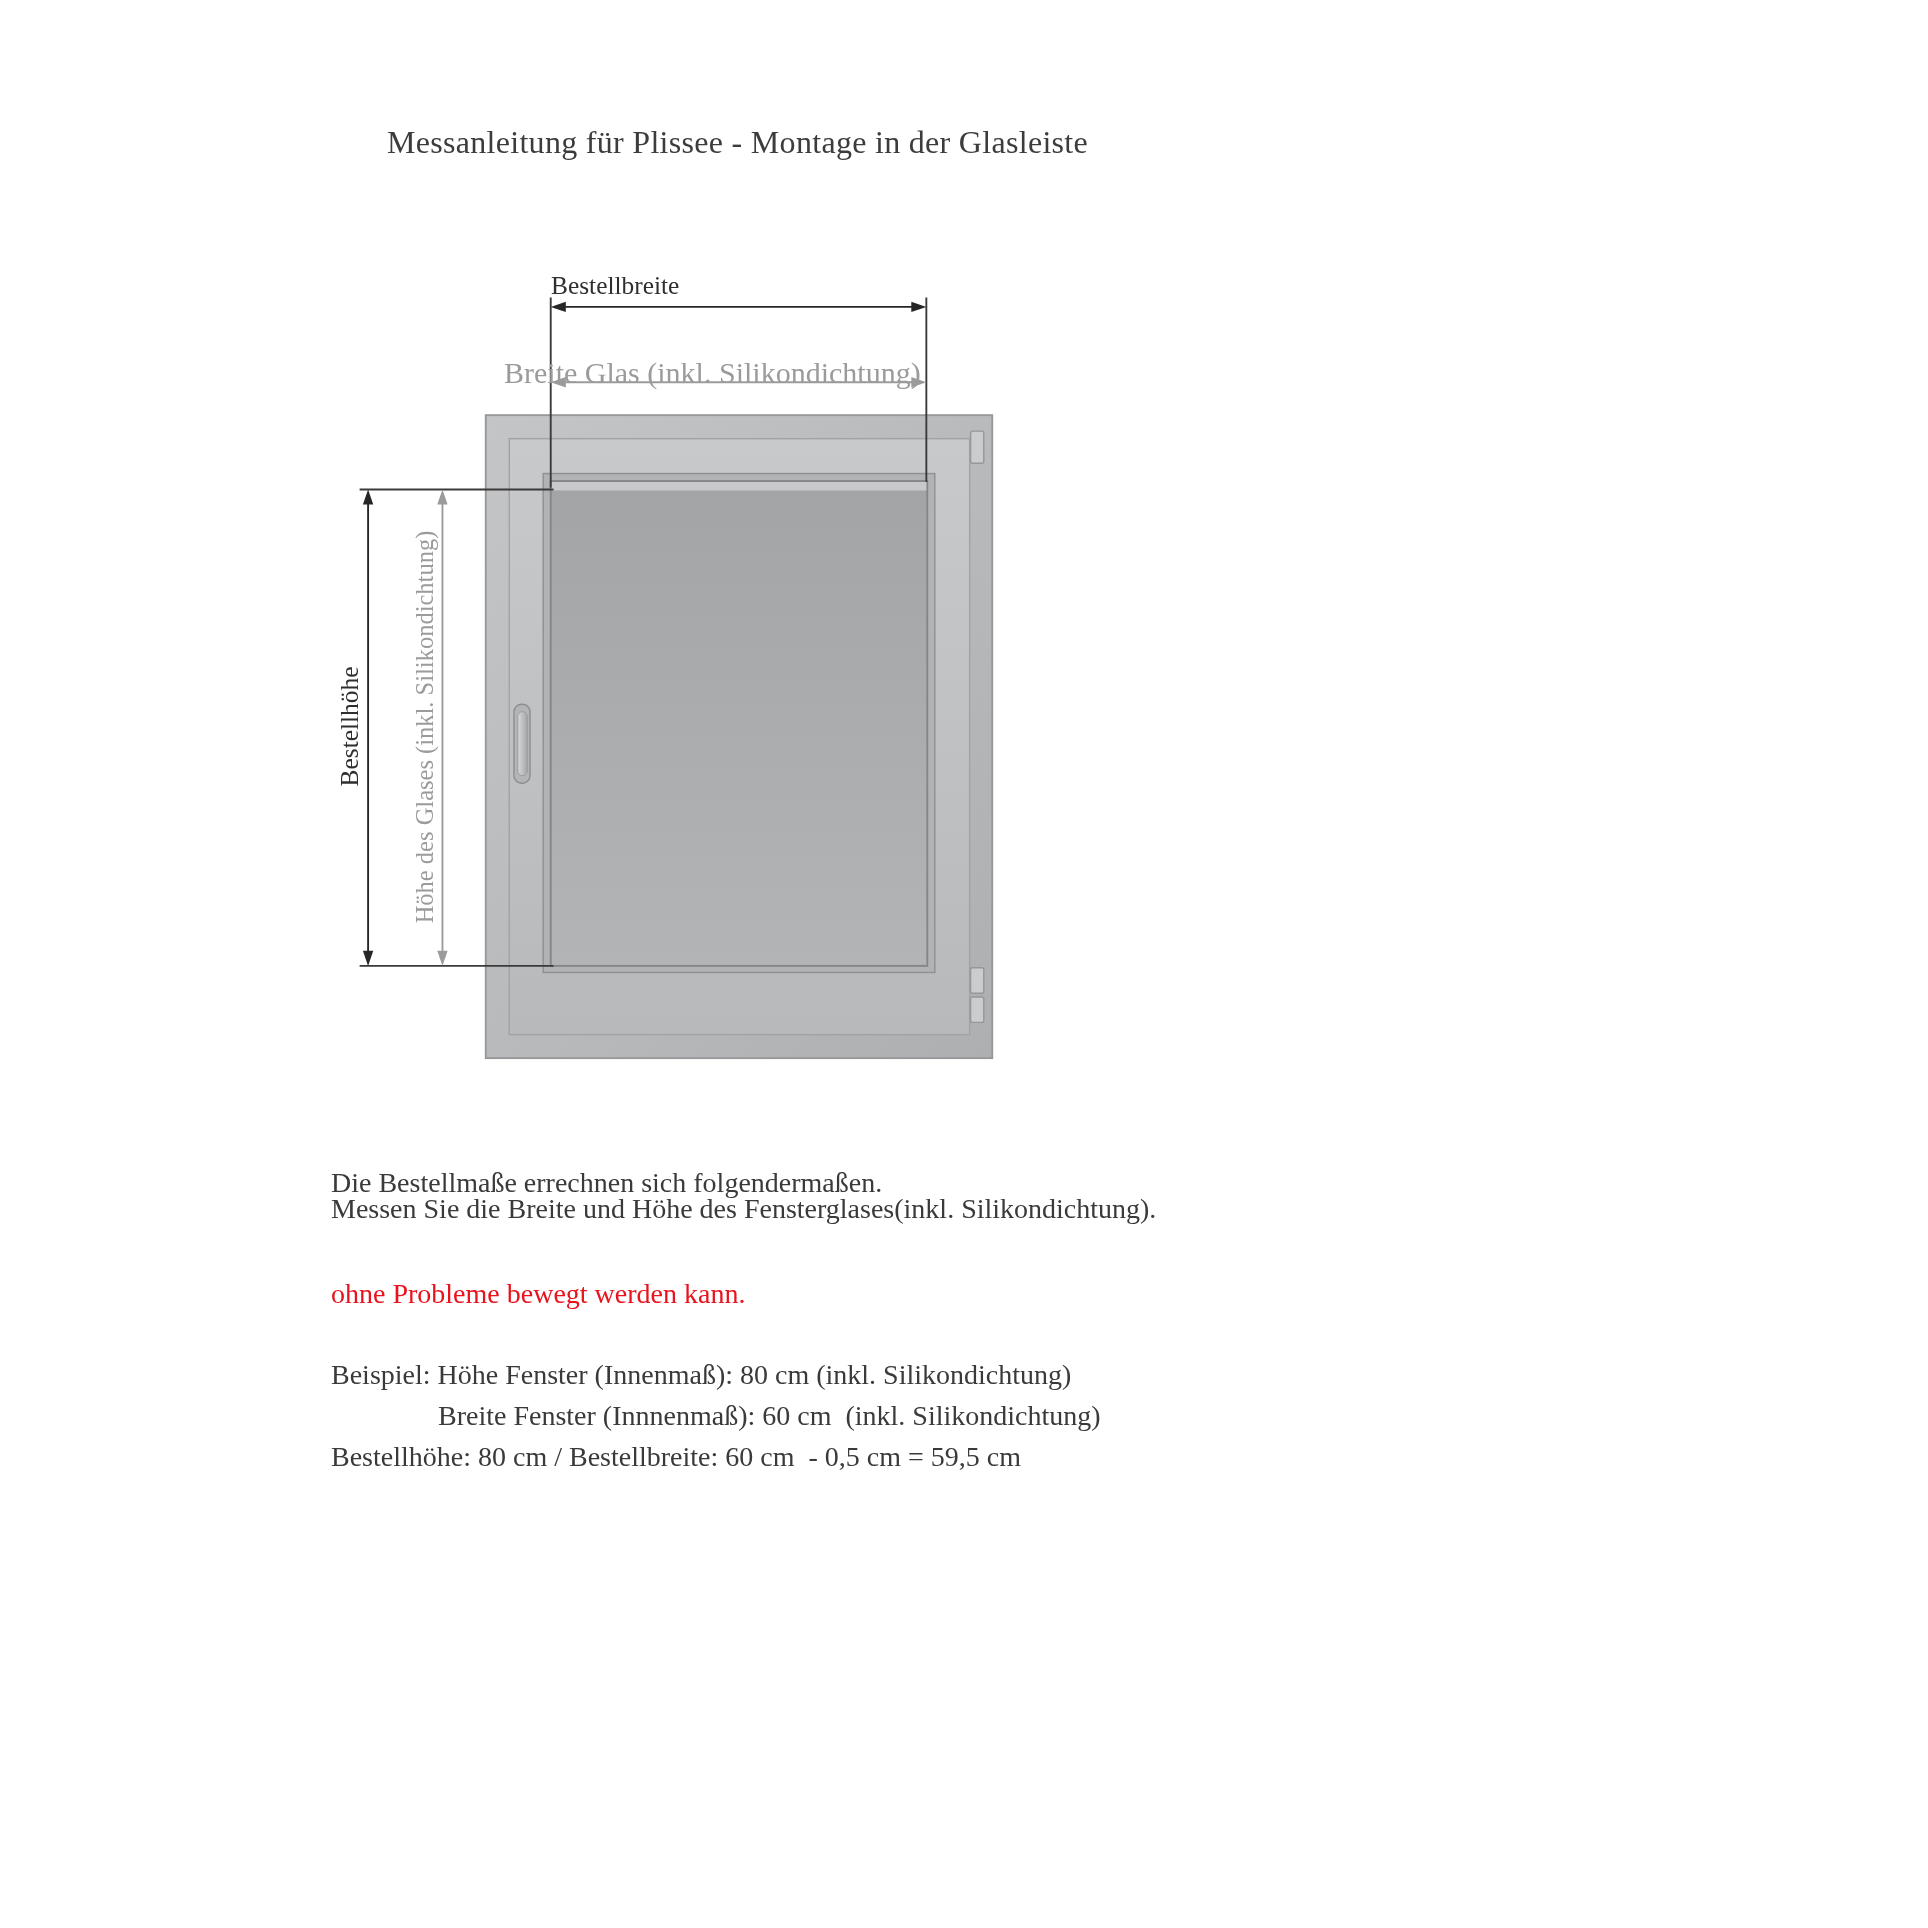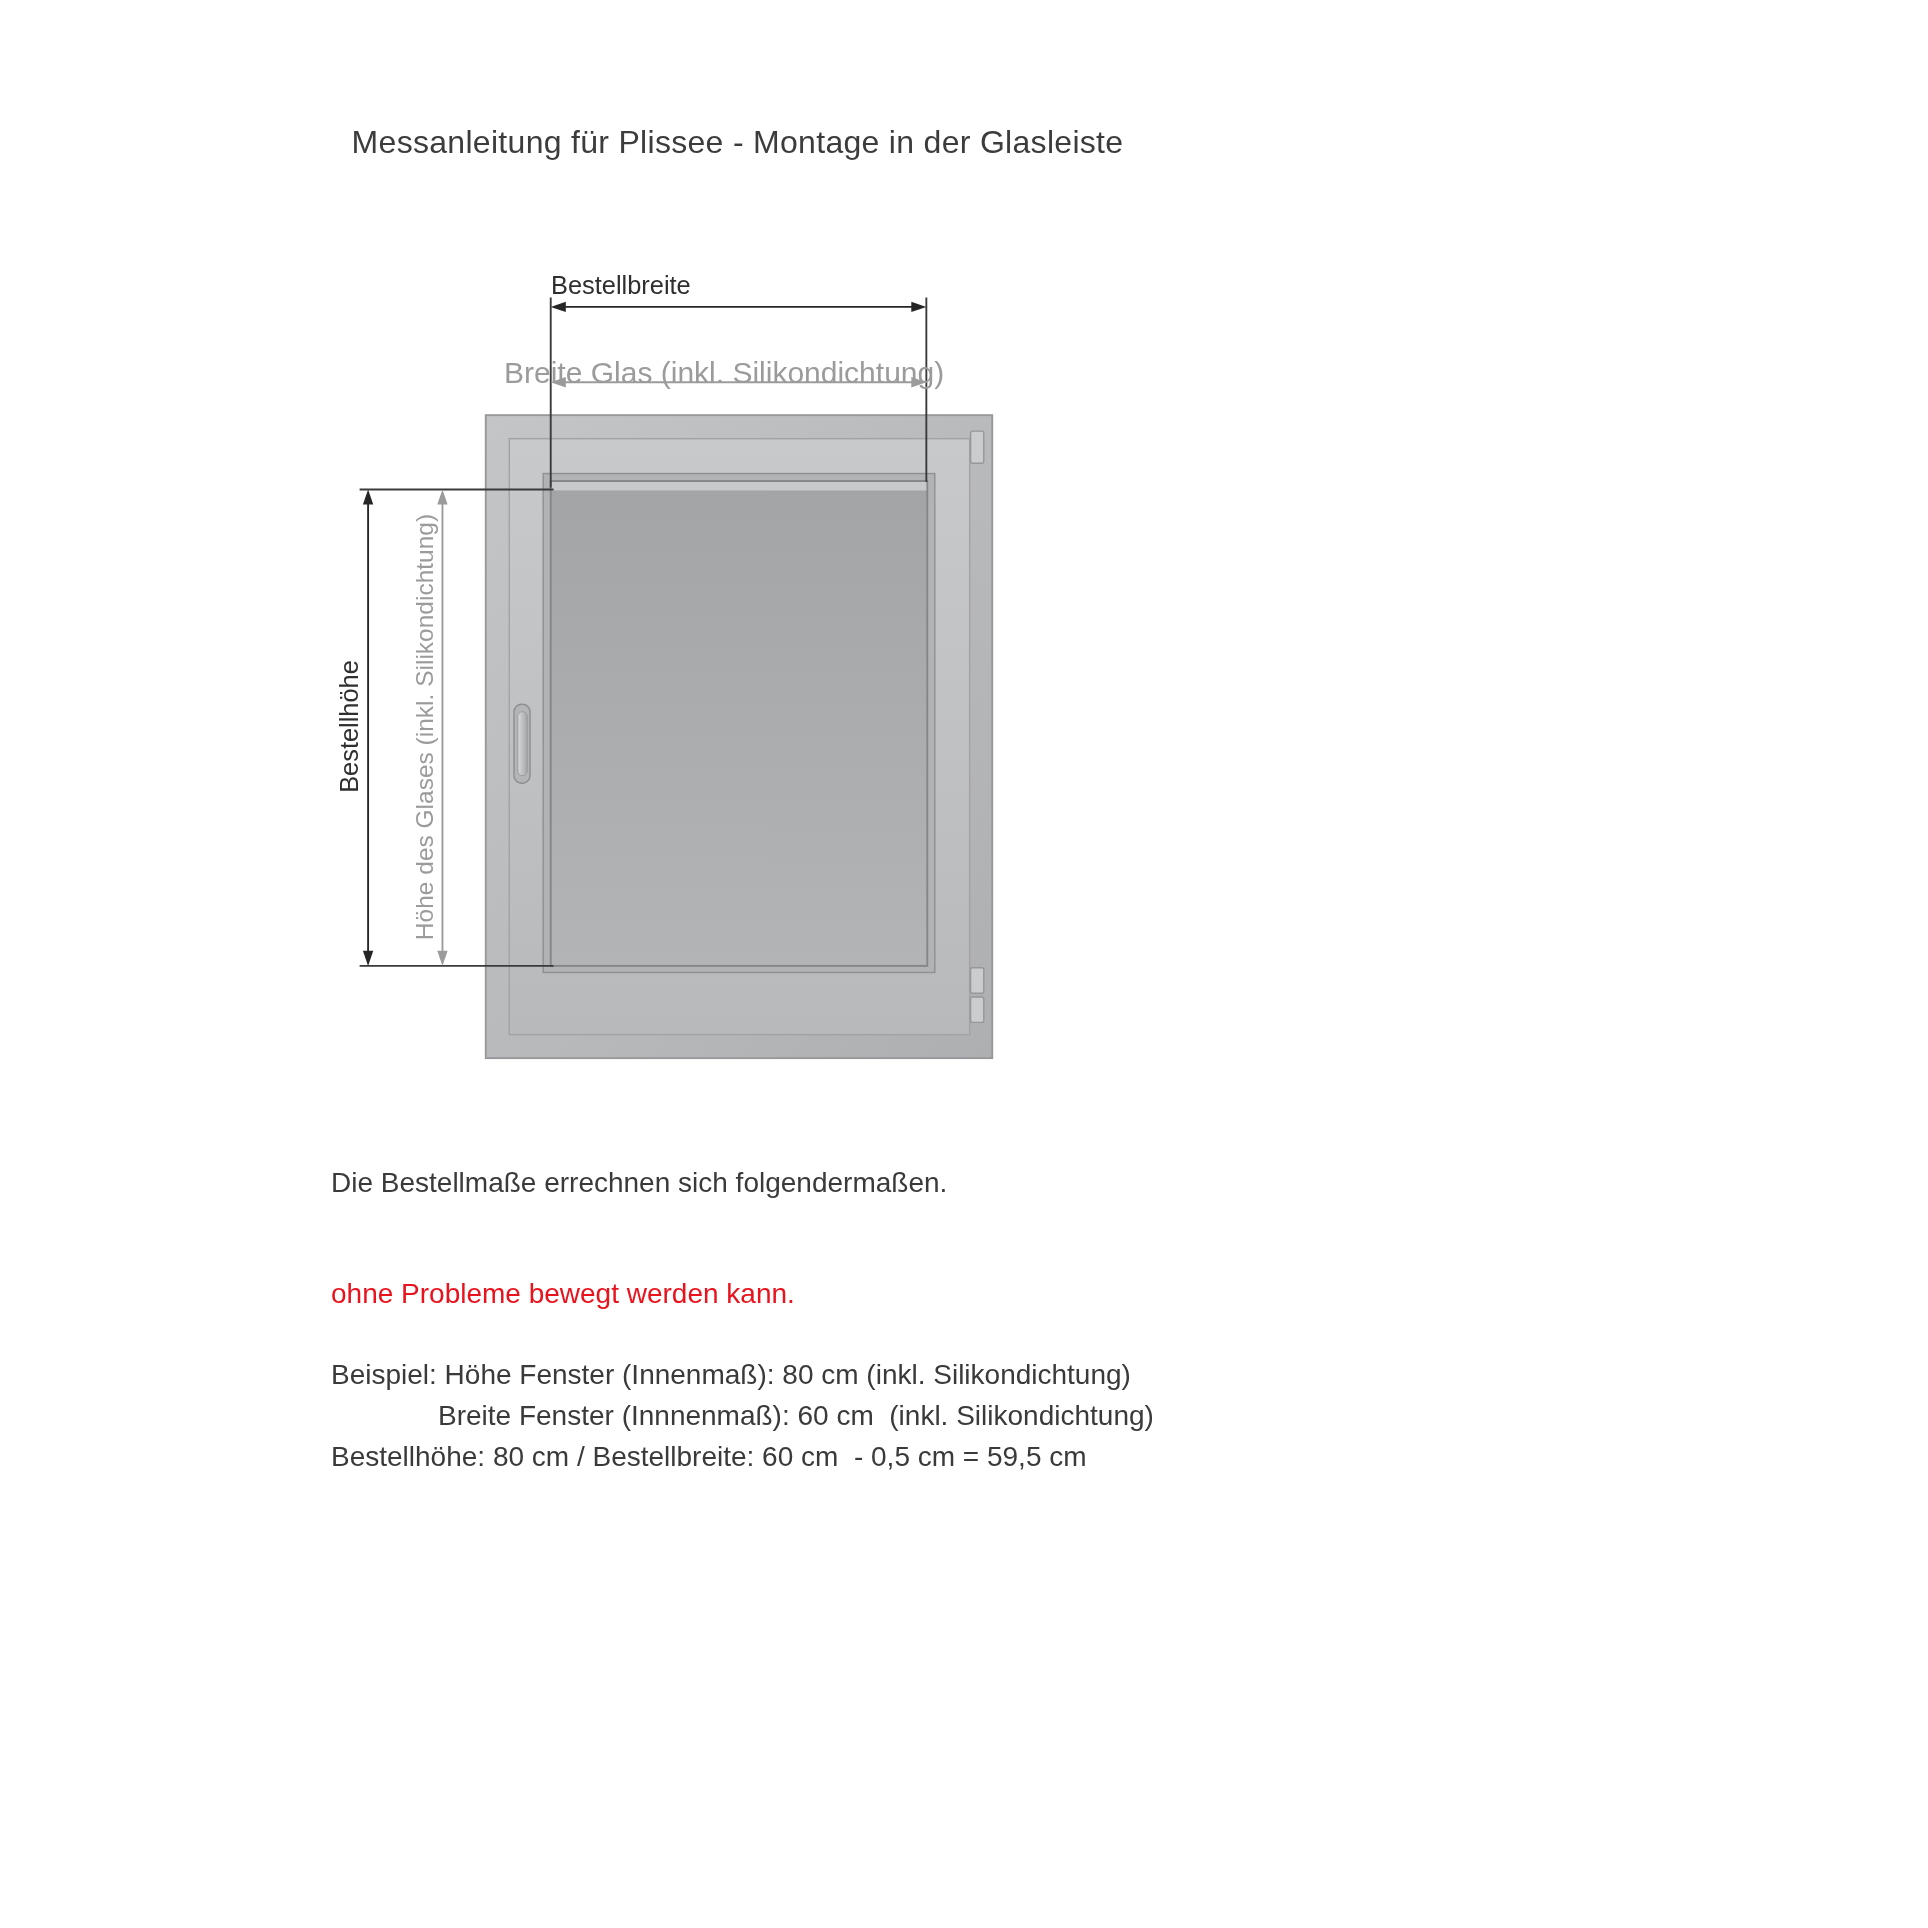--- a/index.html
+++ b/index.html
@@ -1,21 +1,21 @@
 <!DOCTYPE html>
 <html style="font-size:15px"><head>
 <meta charset="utf-8">
 <style>
   html, body { margin: 0; padding: 0; background: #ffffff; }
   .page {
     position: relative;
     width: 1928px;
     height: 1732px;
     background: #ffffff;
-    font-family: Liberation Sans, sans-serif;
+    font-family: Liberation Serif, serif;
     overflow: hidden;
   }
   .title {
     position: absolute;
     left: 0;
     top: 124px;
     width: 1475px;
     text-align: center;
     font-size: 32px;
     color: #3c3c3c;
@@ -128,20 +128,21 @@
 
   <div class="dim-label dim-black center" style="left:551px; top:271px; width:376px;">Bestellbreite</div>
 
   <div class="dim-label dim-gray center" style="left:504px; top:356px; width:470px; font-size:30px;">Breite Glas (inkl. Silikondichtung)</div>
 
   <div class="dim-label dim-black rot" style="left:208px; top:712px; width:282px;">Bestellhöhe</div>
 
   <div class="dim-label dim-gray rot" style="left:161px; top:713px; width:527px; font-size:24.5px;">Höhe des Glases (inkl. Silikondichtung)</div>
 
   <div class="text-line" style="left:331px; top:1151px;margin-top:16px;">Die Bestellmaße errechnen sich folgendermaßen.</div>
+  <div class="text-line" style="left:331px; top:1193px;">Messen Sie die Breite und Höhe des Fensterglases(inkl. Silikondichtung).</div>
   <div class="text-line warning" style="left:331px; top:1278px;">ohne Probleme bewegt werden kann.</div>
 
   <div class="text-line" style="left:331px; top:1359px;">Beispiel: Höhe Fenster (Innenmaß): 80 cm (inkl. Silikondichtung)</div>
   <div class="text-line" style="left:438px; top:1400px;">Breite Fenster (Innnenmaß): 60 cm  (inkl. Silikondichtung)</div>
   <div class="text-line" style="left:331px; top:1441px;">Bestellhöhe: 80 cm / Bestellbreite: 60 cm  - 0,5 cm = 59,5 cm</div>
 
 </div>
 
 
 </body></html>

